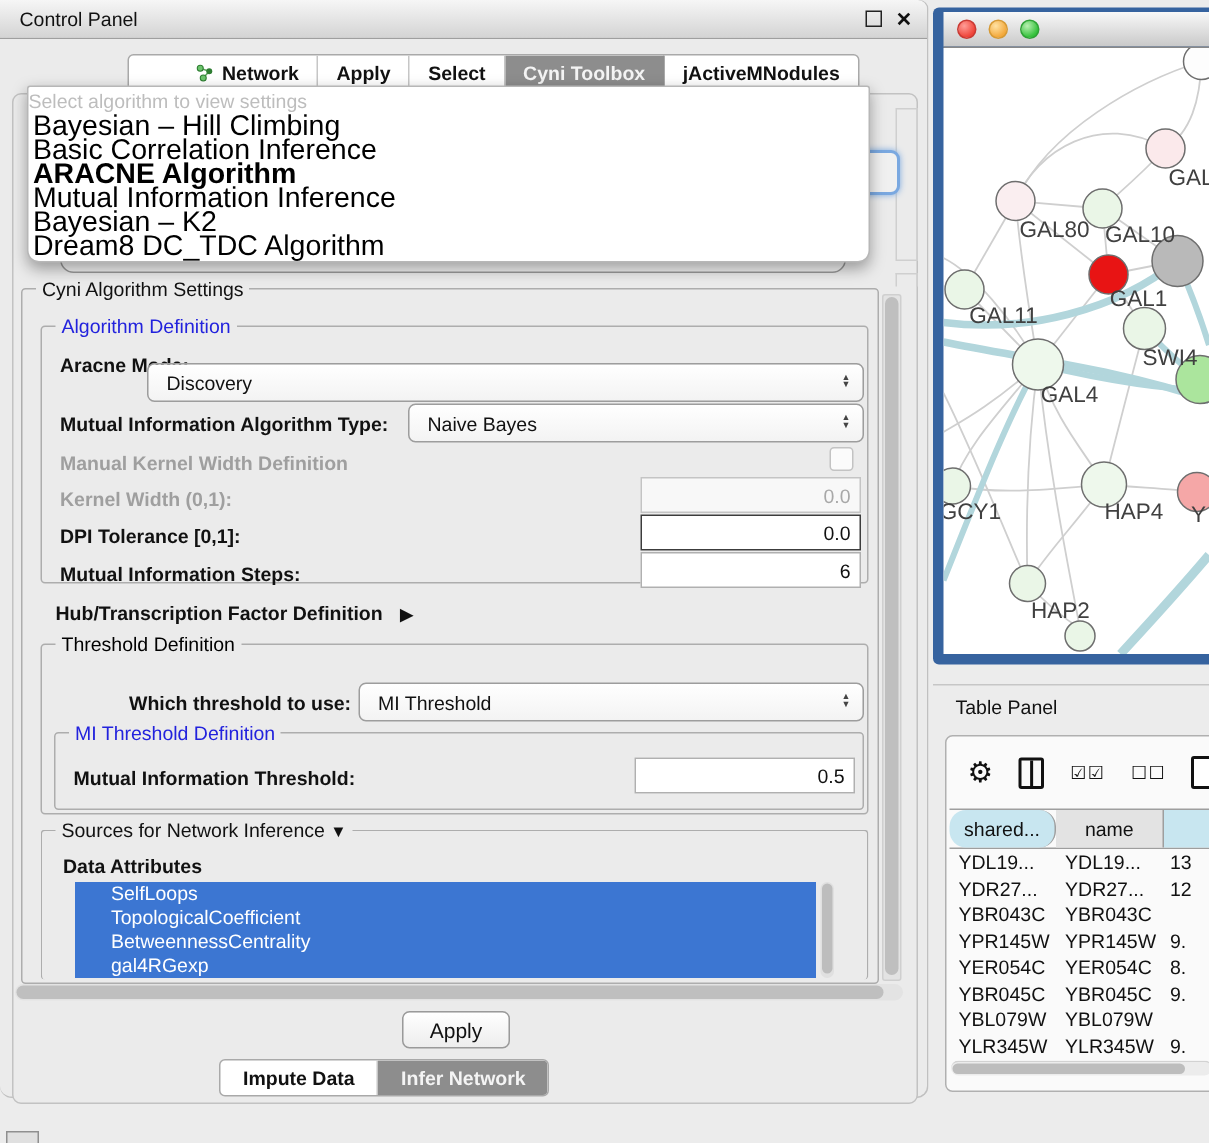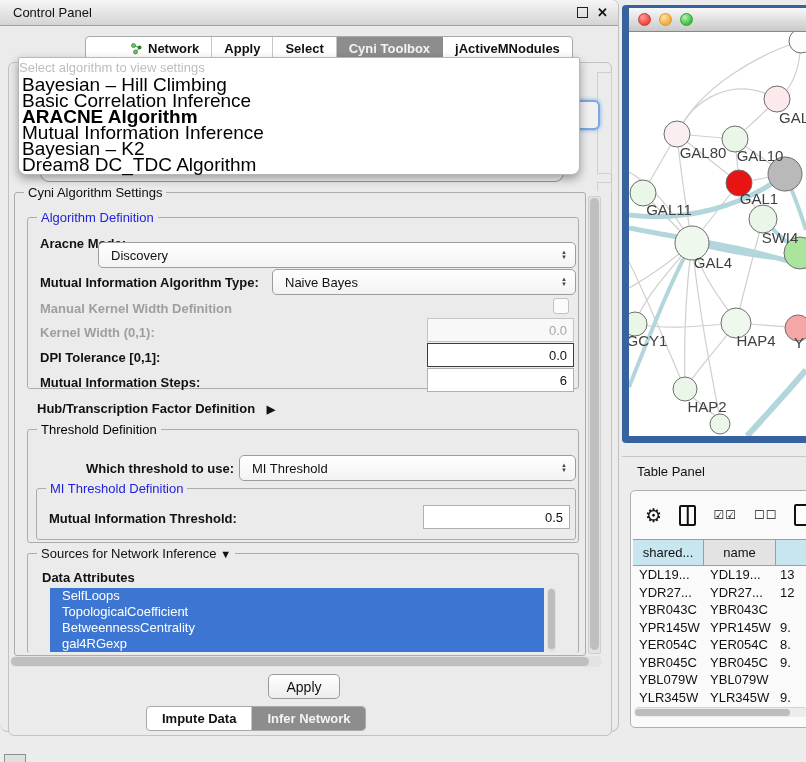--- a/index.html
+++ b/index.html
@@ -72,21 +72,21 @@
     font-size:13px;display:flex;align-items:center;justify-content:flex-end;padding-right:6px;}
   .field-dis{background:#f8f8f8;color:#a8a8a8;border-color:#c4c4c4;}
   .field-dark{border-color:#3c3c3c;}
 
   .chk{position:absolute;width:14px;height:14px;background:#fbfbfb;border:1px solid #c3c3c3;border-radius:3px;}
 
   .tri{font-size:11px;color:#111;}
 
   .attr-list{position:absolute;left:22px;top:34px;width:494px;}
   .attr-item{height:16px;line-height:16px;background:#3c76d2;color:#fff;
-    padding-left:12px;font-size:13px;white-space:nowrap;}
+    padding-left:24px;font-size:13px;white-space:nowrap;}
   .src-scroll{position:absolute;left:519px;top:34px;width:9px;height:64px;
     background:#e0e0e0;border-radius:5px;}
   .src-scroll .thumb{margin:1px;height:60px;background:#bdbdbd;border-radius:5px;}
 
   .set-vscroll{left:588px;top:196px;width:13px;height:458px;background:#e3e3e3;
     border:1px solid #cfcfcf;border-radius:2px;box-sizing:border-box;}
   .set-vscroll .thumb{margin:1px;height:452px;background:#bfbfbf;border-radius:6px;}
   .set-hscroll{left:10px;top:656px;width:592px;height:11px;background:#e3e3e3;border-radius:6px;}
   .set-hscroll .thumb{margin:1px;width:578px;height:9px;background:#bfbfbf;border-radius:6px;}
 
@@ -127,21 +127,21 @@
   .split-ico{width:15px;height:17px;border:2.5px solid #111;border-radius:2px;position:relative;}
   .split-ico::after{content:"";position:absolute;left:50%;top:0;width:2.5px;height:100%;
     background:#111;transform:translateX(-50%);}
   .chk-pair{font-size:12px;color:#111;letter-spacing:1px;white-space:nowrap;}
   .file-ico{width:14px;height:18px;border:2.5px solid #111;border-radius:2px;background:#fff;}
   .tp-table{position:absolute;left:2px;top:48px;width:180px;}
   .tp-head{display:flex;height:25px;border-top:1px solid #9e9e9e;border-bottom:1px solid #9e9e9e;}
   .th{box-sizing:border-box;border-right:1px solid #9e9e9e;display:flex;align-items:center;
     justify-content:center;font-size:13px;background:#e3e3e3;}
   .th-hl{background:#c8e6f0;}
-  .th0{width:77px;}.th1{width:78px;}.th2{width:40px;}
+  .th0{width:77px;border-radius:11px;}.th1{width:78px;}.th2{width:40px;}
   .tp-rows{height:141px;overflow:hidden;}
   .tp-row{display:flex;height:17.5px;align-items:center;font-size:13px;}
   .td0{width:77px;padding-left:6px;box-sizing:border-box;white-space:nowrap;overflow:hidden;}
   .td1{width:78px;padding-left:6px;box-sizing:border-box;white-space:nowrap;overflow:hidden;}
   .td2{width:40px;padding-left:4px;box-sizing:border-box;white-space:nowrap;overflow:hidden;}
   .tp-hscroll{position:absolute;left:3px;top:216px;width:174px;height:9px;
     background:#ececec;border-top:1px solid #d2d2d2;border-radius:5px;}
   .tp-hscroll .thumb{margin:1px;width:155px;height:7px;background:#bdbdbd;border-radius:5px;}
 </style>
 </head>

